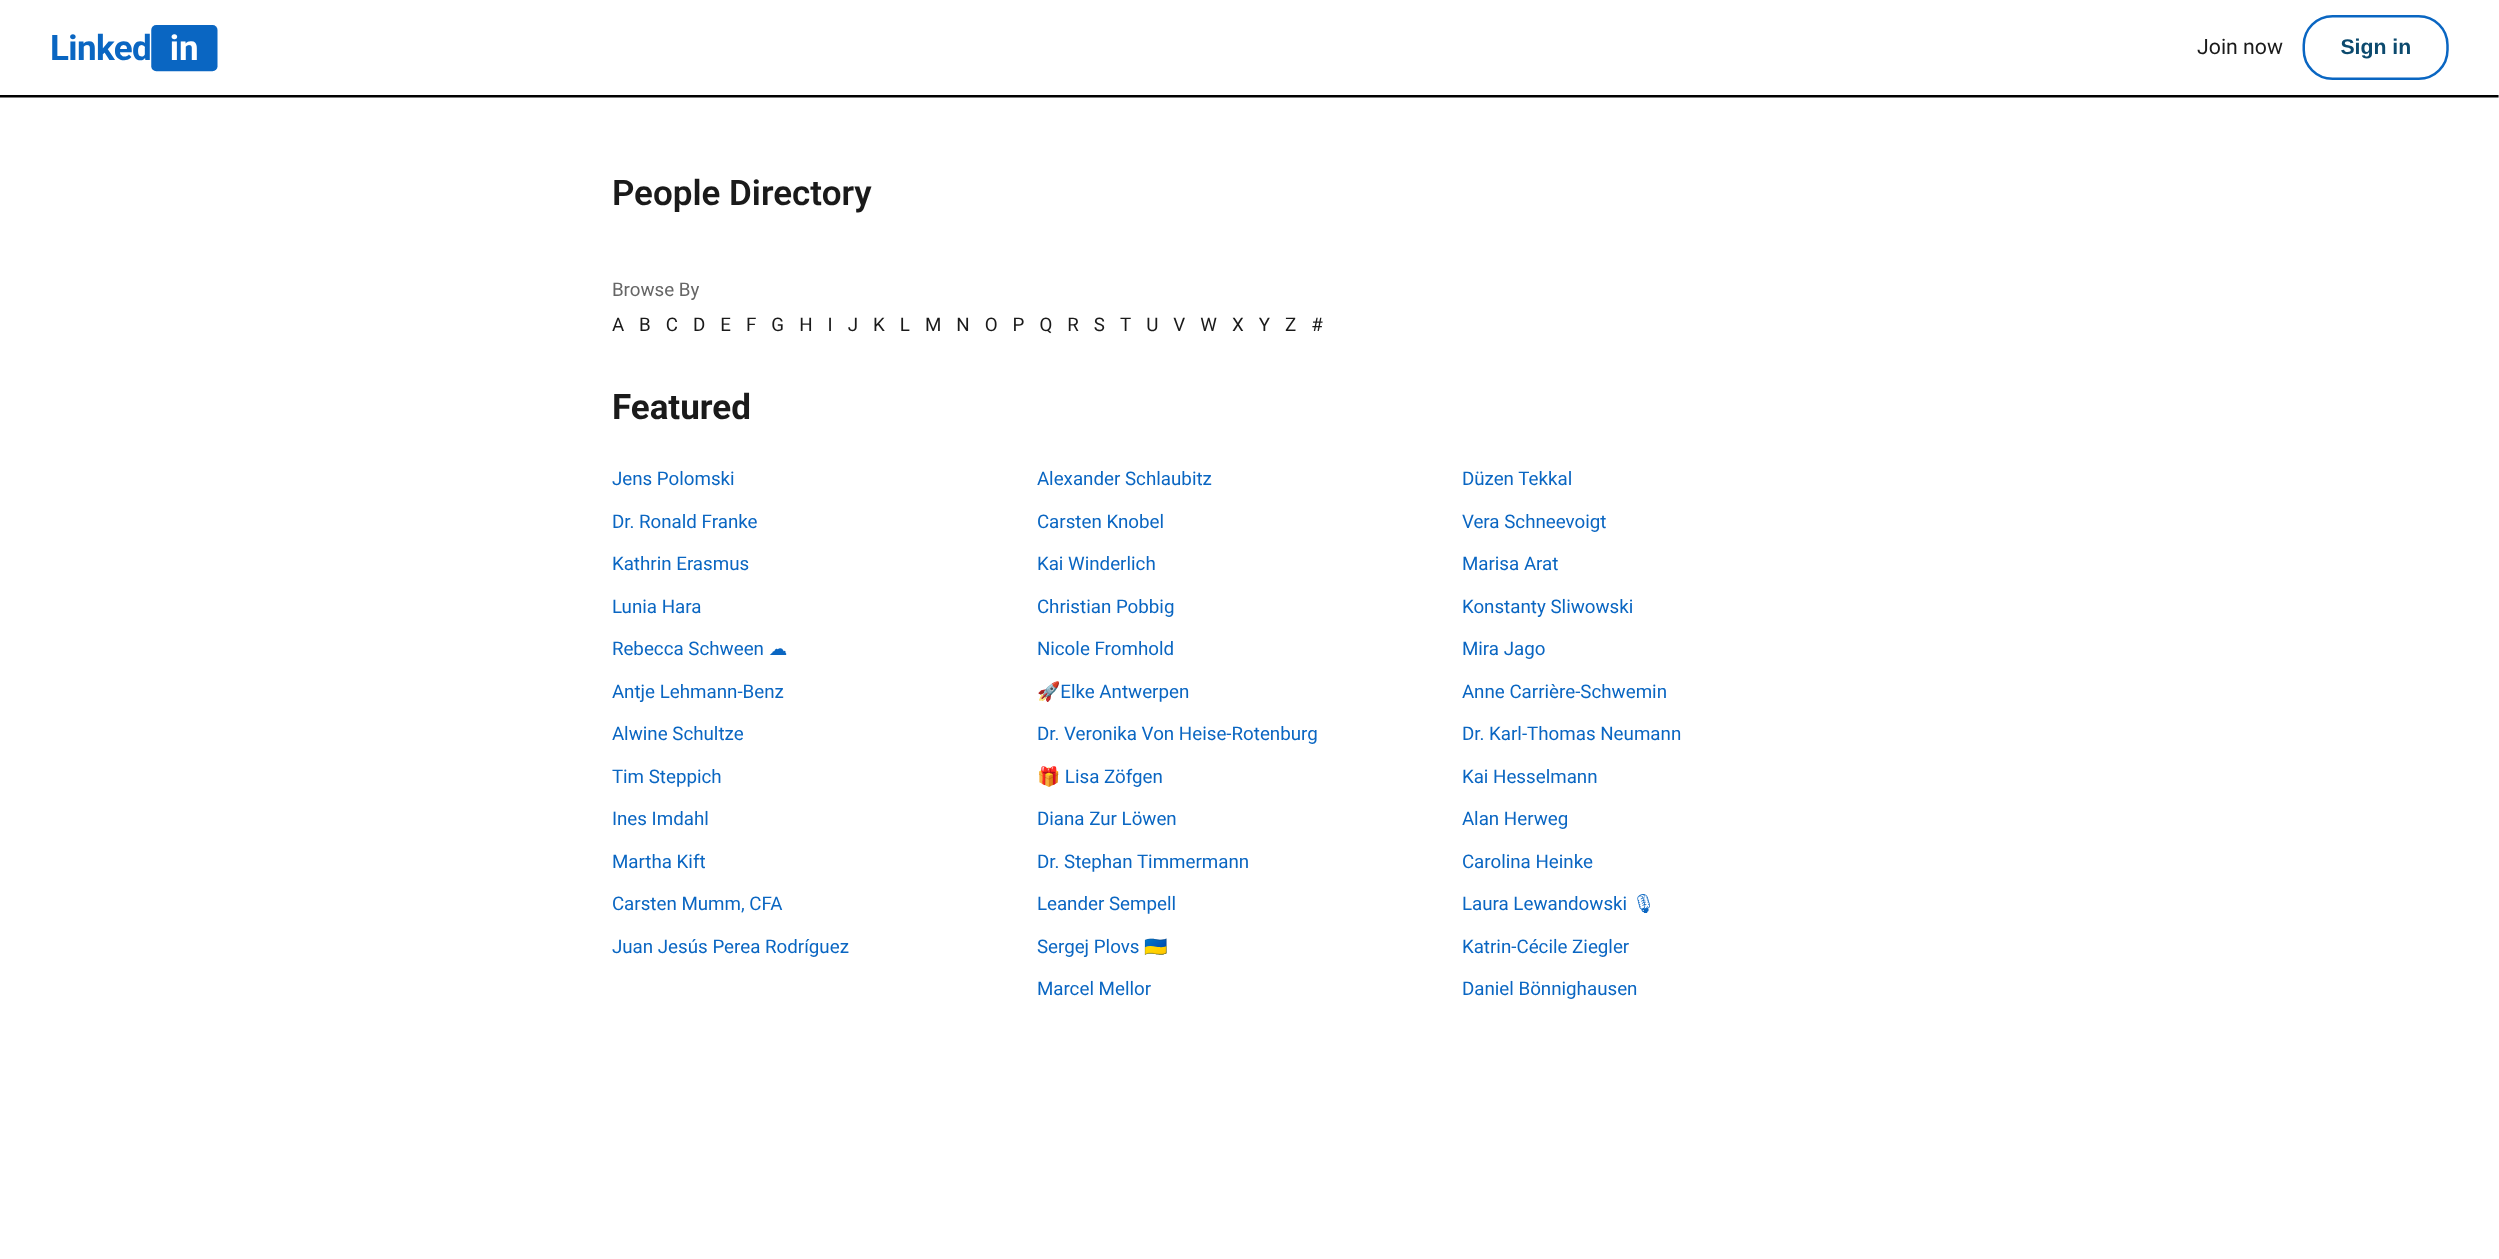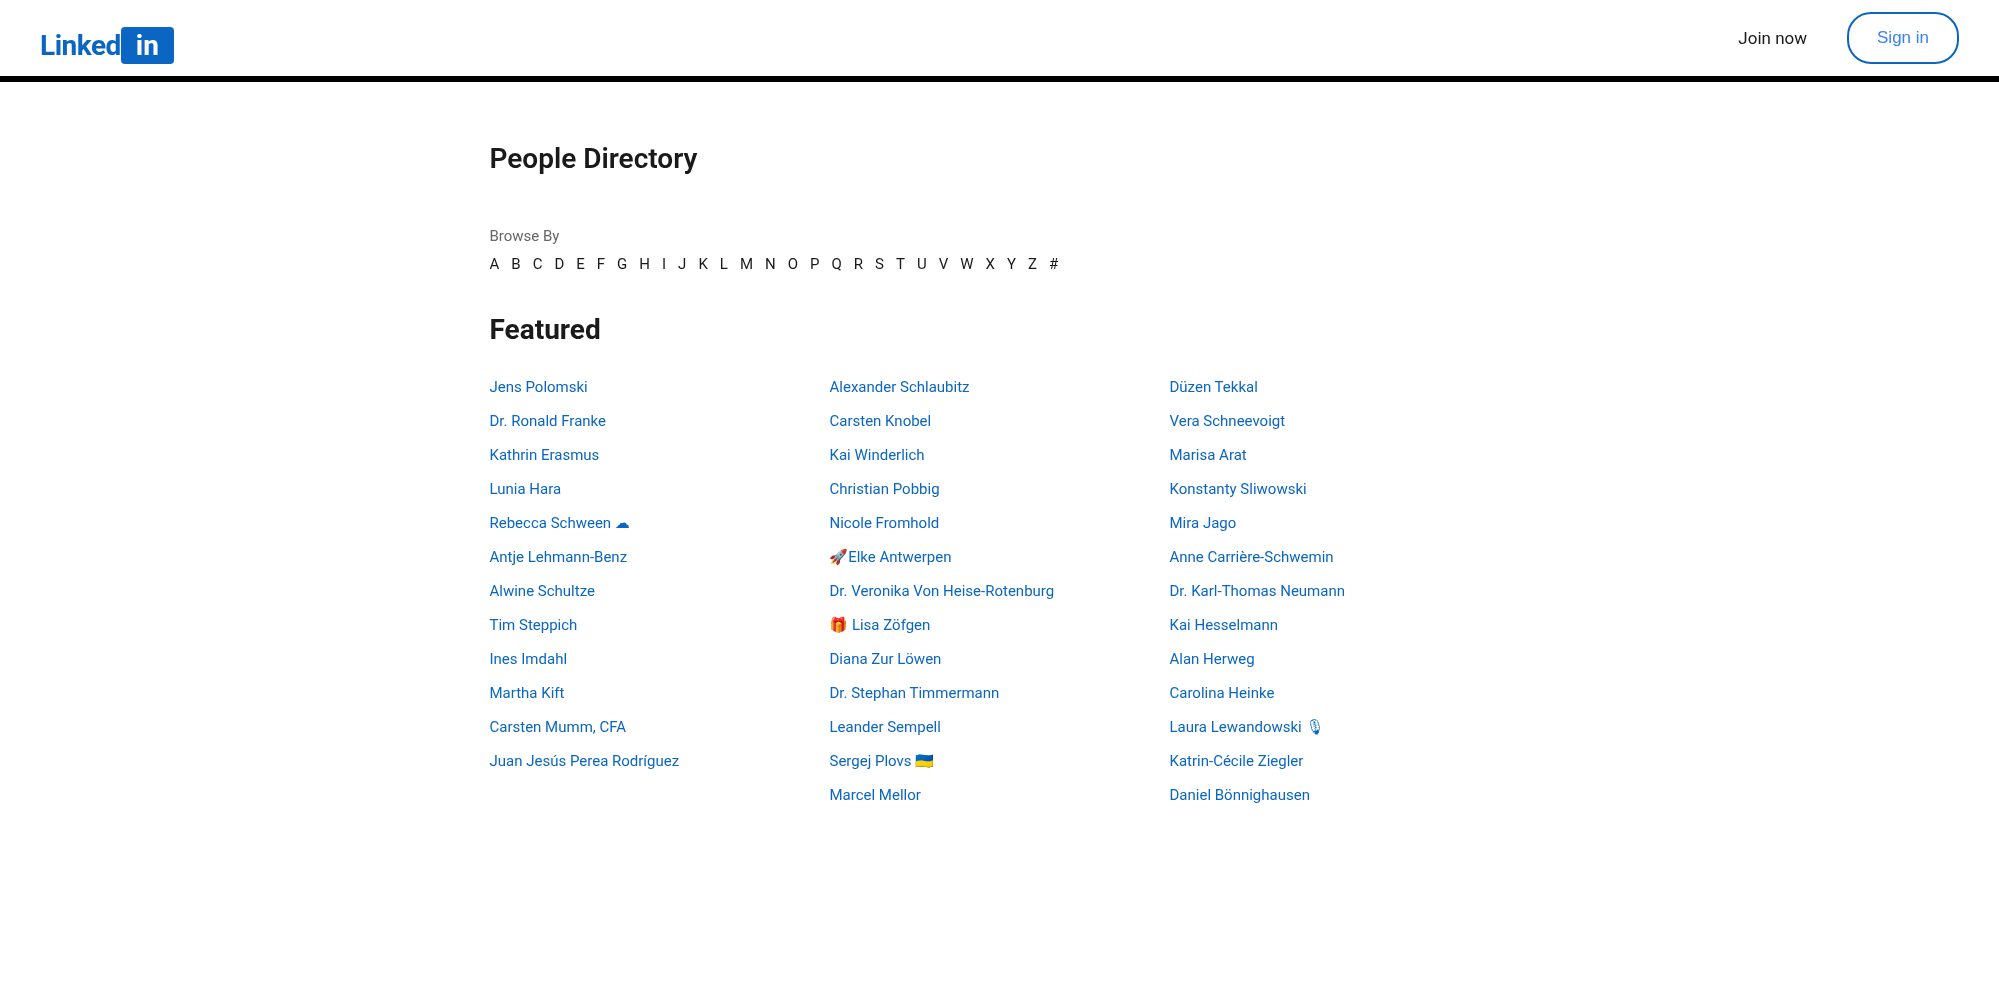--- a/index.html
+++ b/index.html
@@ -9,24 +9,24 @@
     }
 
     body {
       font-family: -apple-system, BlinkMacSystemFont, 'Segoe UI', Roboto, Oxygen, sans-serif;
       background: #ffffff;
       color: #000000;
     }
 
     header {
       display: flex;
-      align-items: flex-end;
+      align-items: center;
       justify-content: space-between;
       padding: 12px 40px;
-      border-bottom: 6px solid #000000;
+      border-bottom: 2px solid #000000;
       position: sticky;
       top: 0;
       background: #fff;
       z-index: 100;
     }
 
     .logo {
       display: flex;
       align-items: center;
     }
@@ -44,40 +44,40 @@
       font-size: 28px;
       font-weight: 700;
       padding: 2px 15px;
       border-radius: 4px;
       margin-left: 0px;
     }
 
     .nav-actions {
       display: flex;
       align-items: center;
-      gap: 40px;
+      gap: 16px;
     }
 
     .join-now-link {
       font-size: 17px;
       color: #1a1a1a;
       text-decoration: none;
       font-weight: 400;
       cursor: pointer;
     }
 
     .sign-in-btn {
       font-size: 17px;
-      color: #3b82f6;
+      color: #0c4a6e;
       border: 2px solid #0a66c2;
       border-radius: 24px;
       padding: 14px 28px;
       background: transparent;
       cursor: pointer;
-      font-weight: 400;
+      font-weight: 700;
     }
 
     main {
       max-width: 1100px;
       margin: 0 auto;
       padding: 60px 40px 40px;
     }
 
     .page-title {
       font-size: 28px;

